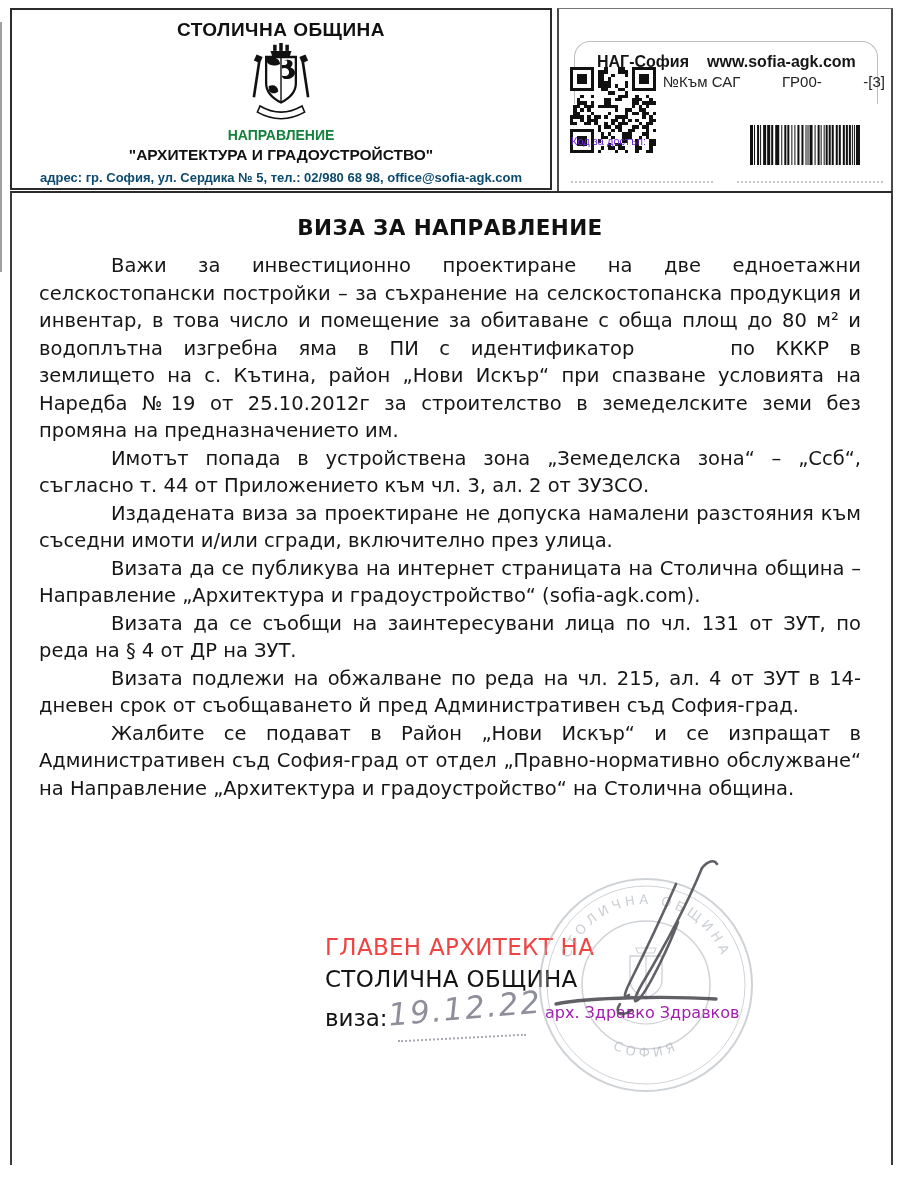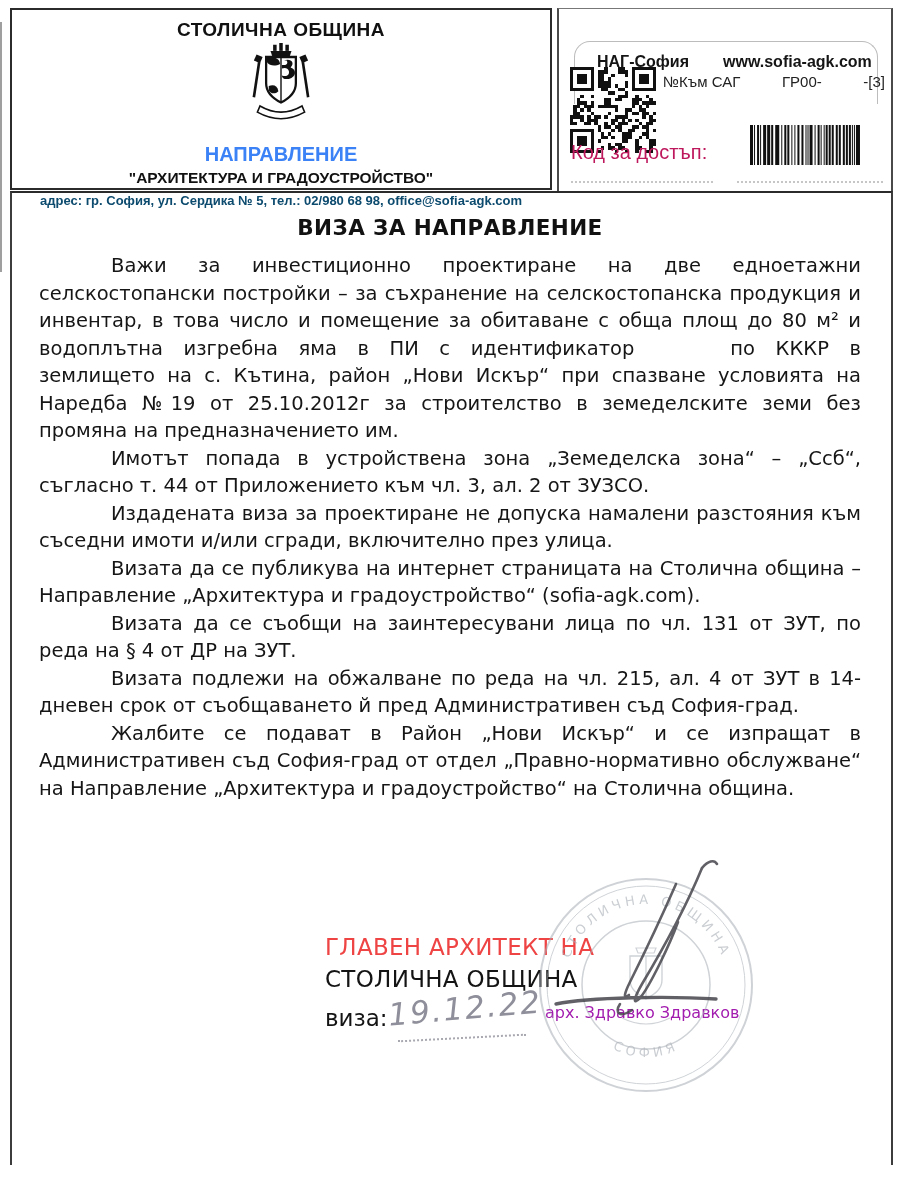--- a/index.html
+++ b/index.html
@@ -6,36 +6,36 @@
   .page{position:relative;width:900px;height:1200px;background:#fff;overflow:hidden;
         font-family:"DejaVu Sans",sans-serif;color:#1a1a1a;}
   
   .scan-artifact{position:absolute;left:0;top:22px;width:2px;height:250px;background:#9f9f9f;}
 
   
   .hdr-left{position:absolute;left:10px;top:8px;width:542px;height:182px;box-sizing:border-box;
             border:2px solid #2b2b2b;text-align:center;font-family:"Liberation Sans",sans-serif;}
   .org-name{margin-top:9px;font-size:19px;font-weight:bold;letter-spacing:.5px;color:#111;}
   .emblem{display:block;margin:2px auto 0;}
-  .division1{font-size:20px;font-weight:bold;margin-top:16px;color:#3b82f6;}
+  .division1{font-size:14px;font-weight:bold;margin-top:0;color:#15803d;}
   .division2{font-size:15.5px;font-weight:bold;margin-top:3px;color:#111;}
   .address{font-size:13px;font-weight:bold;margin-top:6px;color:#0c4a6e;}
 
   
   .hdr-right{position:absolute;left:557px;top:8px;width:336px;height:183px;box-sizing:border-box;
              border-left:2px solid #4a4a4a;border-right:2px solid #4a4a4a;border-top:1.5px solid #777;
              font-family:"Liberation Sans",sans-serif;}
   .rounded-label{position:absolute;left:15px;right:13px;top:32px;height:62px;
                  border:1px solid #bcbcbc;border-bottom:none;border-radius:16px 16px 0 0;}
-  .reg-title{position:absolute;left:38px;top:44px;display:flex;gap:34px;
+  .reg-title{position:absolute;left:38px;top:44px;display:flex;gap:18px;
              font-size:16px;font-weight:bold;color:#151515;}
   .qr{position:absolute;left:11px;top:58px;}
   .ref-row{position:absolute;left:104px;top:64px;width:222px;display:flex;
            justify-content:space-between;font-size:15px;color:#222;}
-  .access-label{position:absolute;left:12px;top:132px;font-size:20px;color:#be185d;}
+  .access-label{position:absolute;left:12px;top:126px;font-size:11px;color:#6d28d9;}
   .barcode{position:absolute;left:191px;top:116px;}
   .dots-l{position:absolute;left:12px;top:172px;width:142px;border-top:2px dotted #c6c6c6;}
   .dots-r{position:absolute;left:178px;top:172px;width:146px;border-top:2px dotted #c6c6c6;}
 
   
   .body-box{position:absolute;left:10px;top:191px;width:883px;height:974px;box-sizing:border-box;
             border-top:2.5px solid #2b2b2b;border-left:2px solid #3c3c3c;border-right:2px solid #3c3c3c;
             padding:22px 30px 0 27px;}
   .doc-title{margin:0;text-align:center;font-size:21.5px;font-weight:bold;letter-spacing:.4px;color:#121212;}
   .para{font-size:19.5px;line-height:27.5px;color:#161616;margin:0;}

